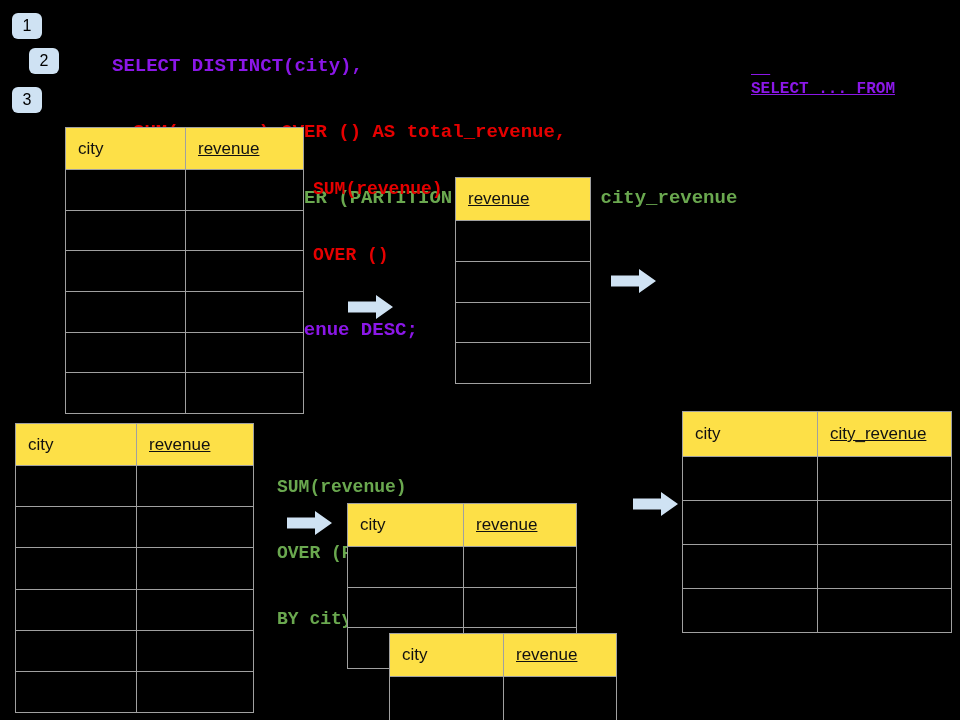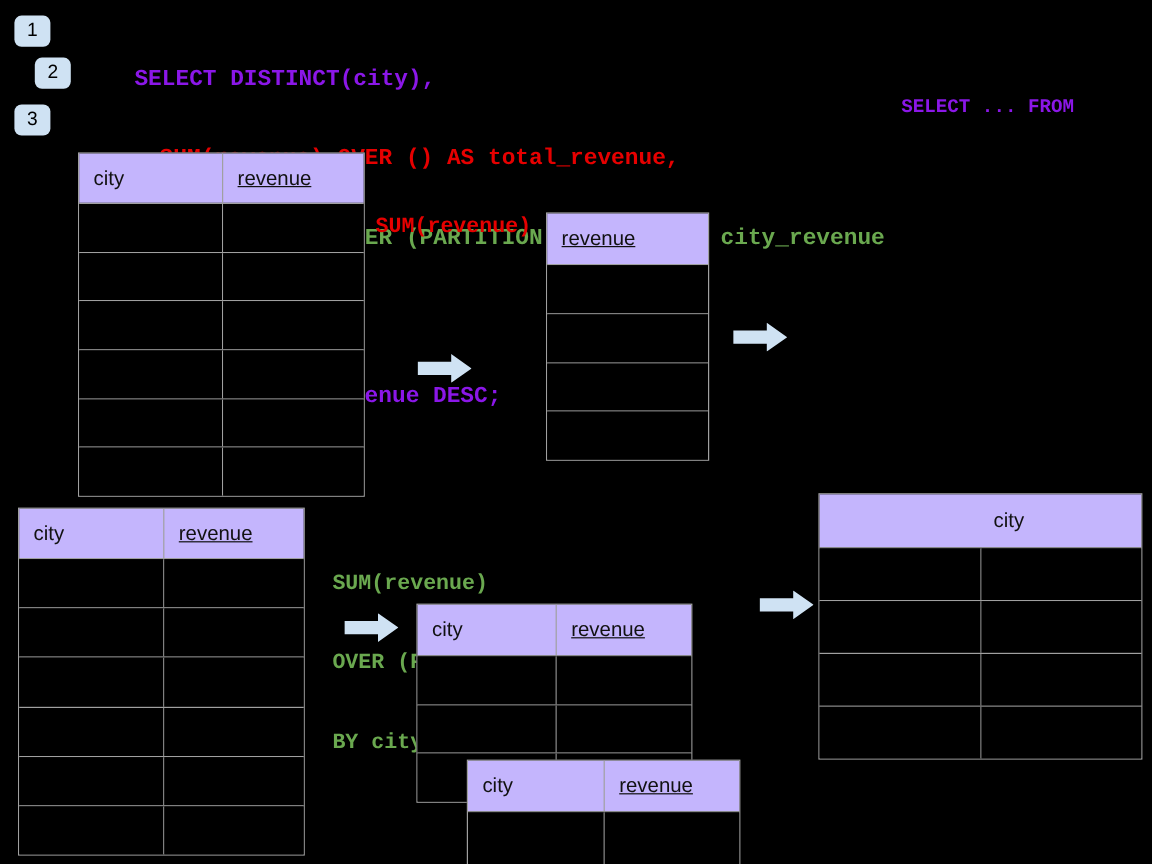--- a/index.html
+++ b/index.html
@@ -18,21 +18,21 @@
     font-weight:bold;
     white-space:pre;
   }
   .main-code { top:11px; left:0; font-size:19px; line-height:22px; }
   .ind-a { padding-left:112px; }
   .ind-b { padding-left:133px; }
   .ind-c { padding-left:110px; }
   .c-purple { color:#8b17e8; }
   .c-red    { color:#e60000; }
   .c-green  { color:#6aa84f; }
-  .mini-code { left:751px; top:39px; font-size:16px; line-height:20px; }
+  .mini-code { left:751px; top:39px; font-size:16px; line-height:20px;text-decoration:underline; }
   .lbl { font-size:18px; line-height:22px; }
   .red-label   { left:313px; top:134px; }
   .green-label { left:277px; top:432px; }
 
   
   .badge {
     width:30px; height:26px;
     background:#cfe2f3;
     border-radius:6px;
     color:#000; font-size:16px;
@@ -45,22 +45,21 @@
   
   .tbl {
     position:absolute;
     background:#000;
     border:1.5px solid #a0a0a0;
     display:flex; flex-direction:column;
   }
   .tbl .hdr {
     flex:none;
     display:flex;
-    background:#c4b5fd;
-    justify-content:flex-end;
+    background:#fde047;
   }
   .tbl .hdr .cell {
     display:flex; align-items:center;
     padding-left:12px;
     font-size:17px; color:#111;
   }
   .tbl .cell { border-right:1.5px solid #a0a0a0; }
   .tbl .cell:last-child { border-right:none; }
   .tbl .row { flex:1; display:flex; }
   .tbl .row { border-top:1.5px solid #a0a0a0; }
@@ -102,20 +101,21 @@
   <div class="c-purple ind-c">FROM rides</div>
   <div class="c-purple ind-c">ORDER by city_revenue DESC;</div>
 </div>
 
 <div class="abs code mini-code c-purple">
   <div>SELECT ... FROM</div>
 </div>
 
 <div class="abs code lbl c-red red-label">
   <div>SUM(revenue)</div>
+  <div>OVER ()</div>
 </div>
 
 <div class="abs code lbl c-green green-label">
   <div>SUM(revenue)</div>
   <div>OVER (PARTITION</div>
   <div>BY city)</div>
 </div>
 
 <div class="tbl t1">
   <div class="hdr">
@@ -239,20 +239,21 @@
     </div>
 </div>
 
 <svg class="arrow a4" viewBox="0 0 45 24">
   <polygon points="0,6.5 28,6.5 28,0 45,12 28,24 28,17.5 0,17.5"></polygon>
 </svg>
 
 <div class="tbl t6">
   <div class="hdr">
     <div class="cell col1">city</div>
+    <div class="cell col2">city_revenue</div>
   </div>
   <div class="row">
       <div class="cell col1"></div>
       <div class="cell col2"></div>
     </div>
   <div class="row">
       <div class="cell col1"></div>
       <div class="cell col2"></div>
     </div>
   <div class="row">

